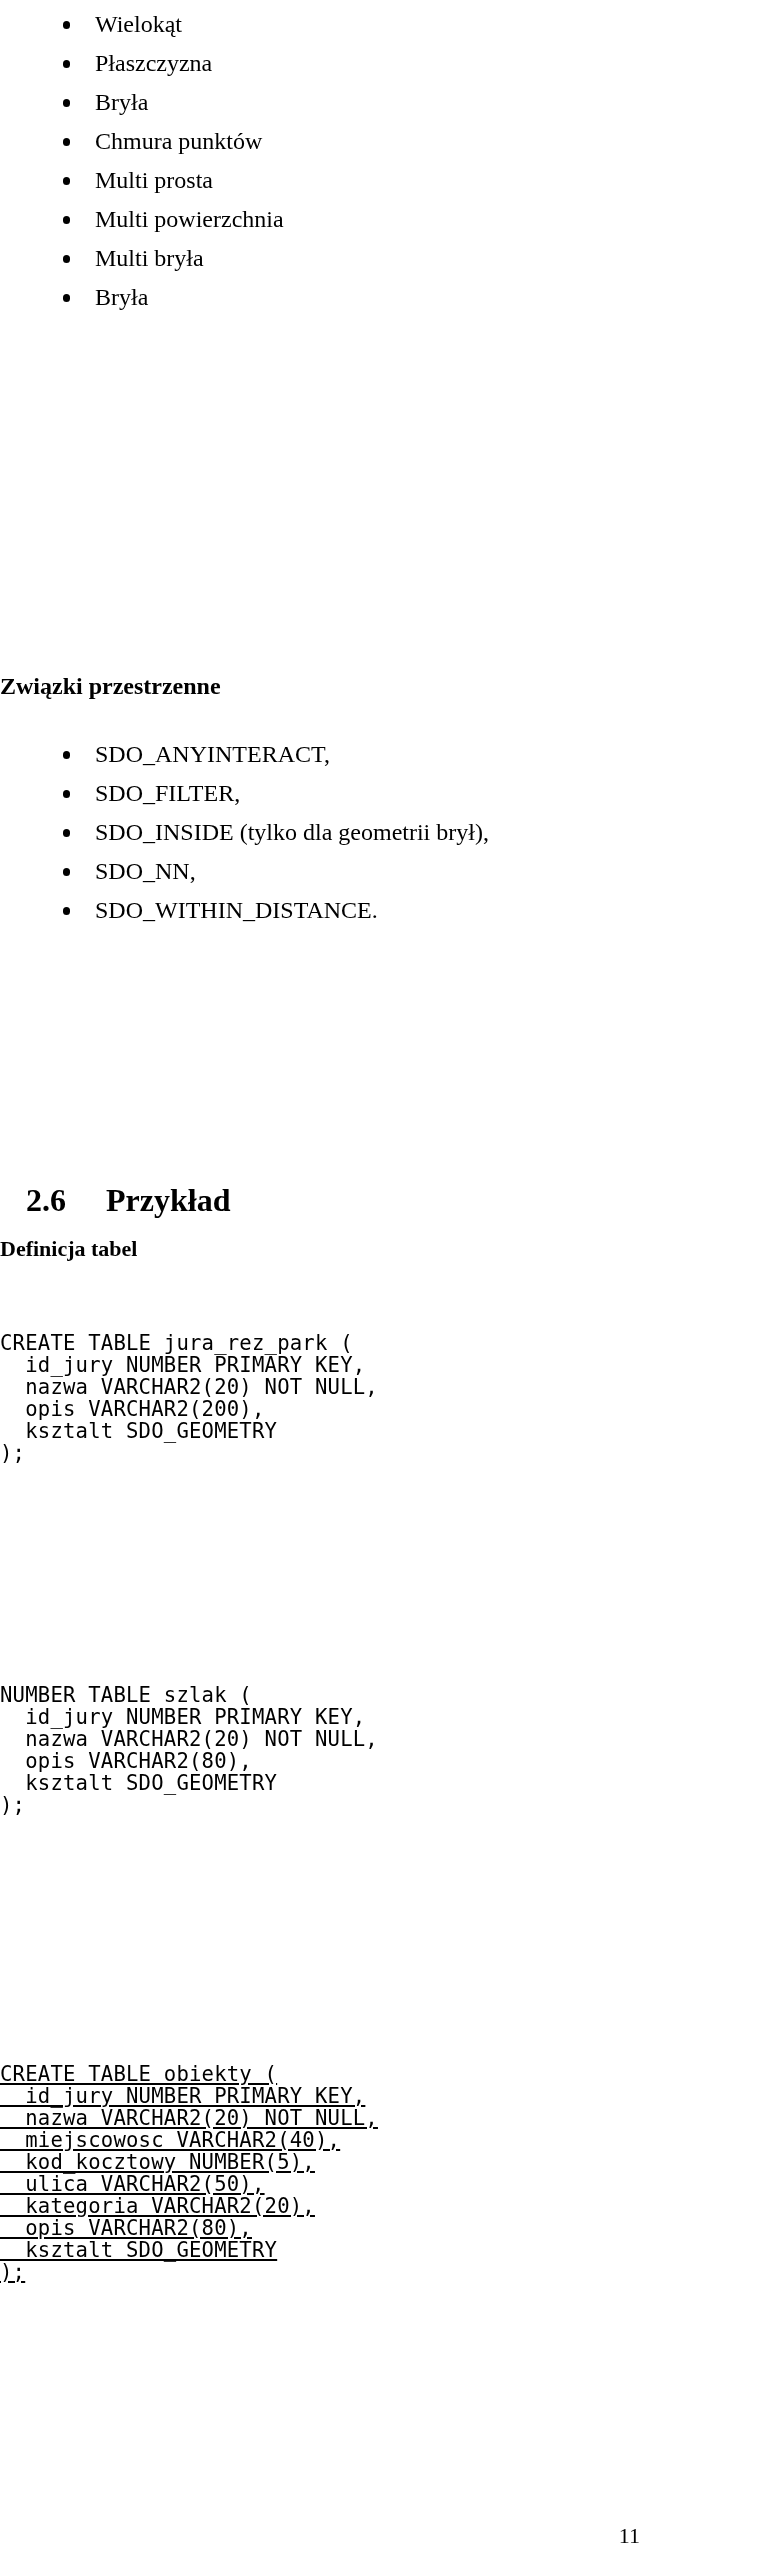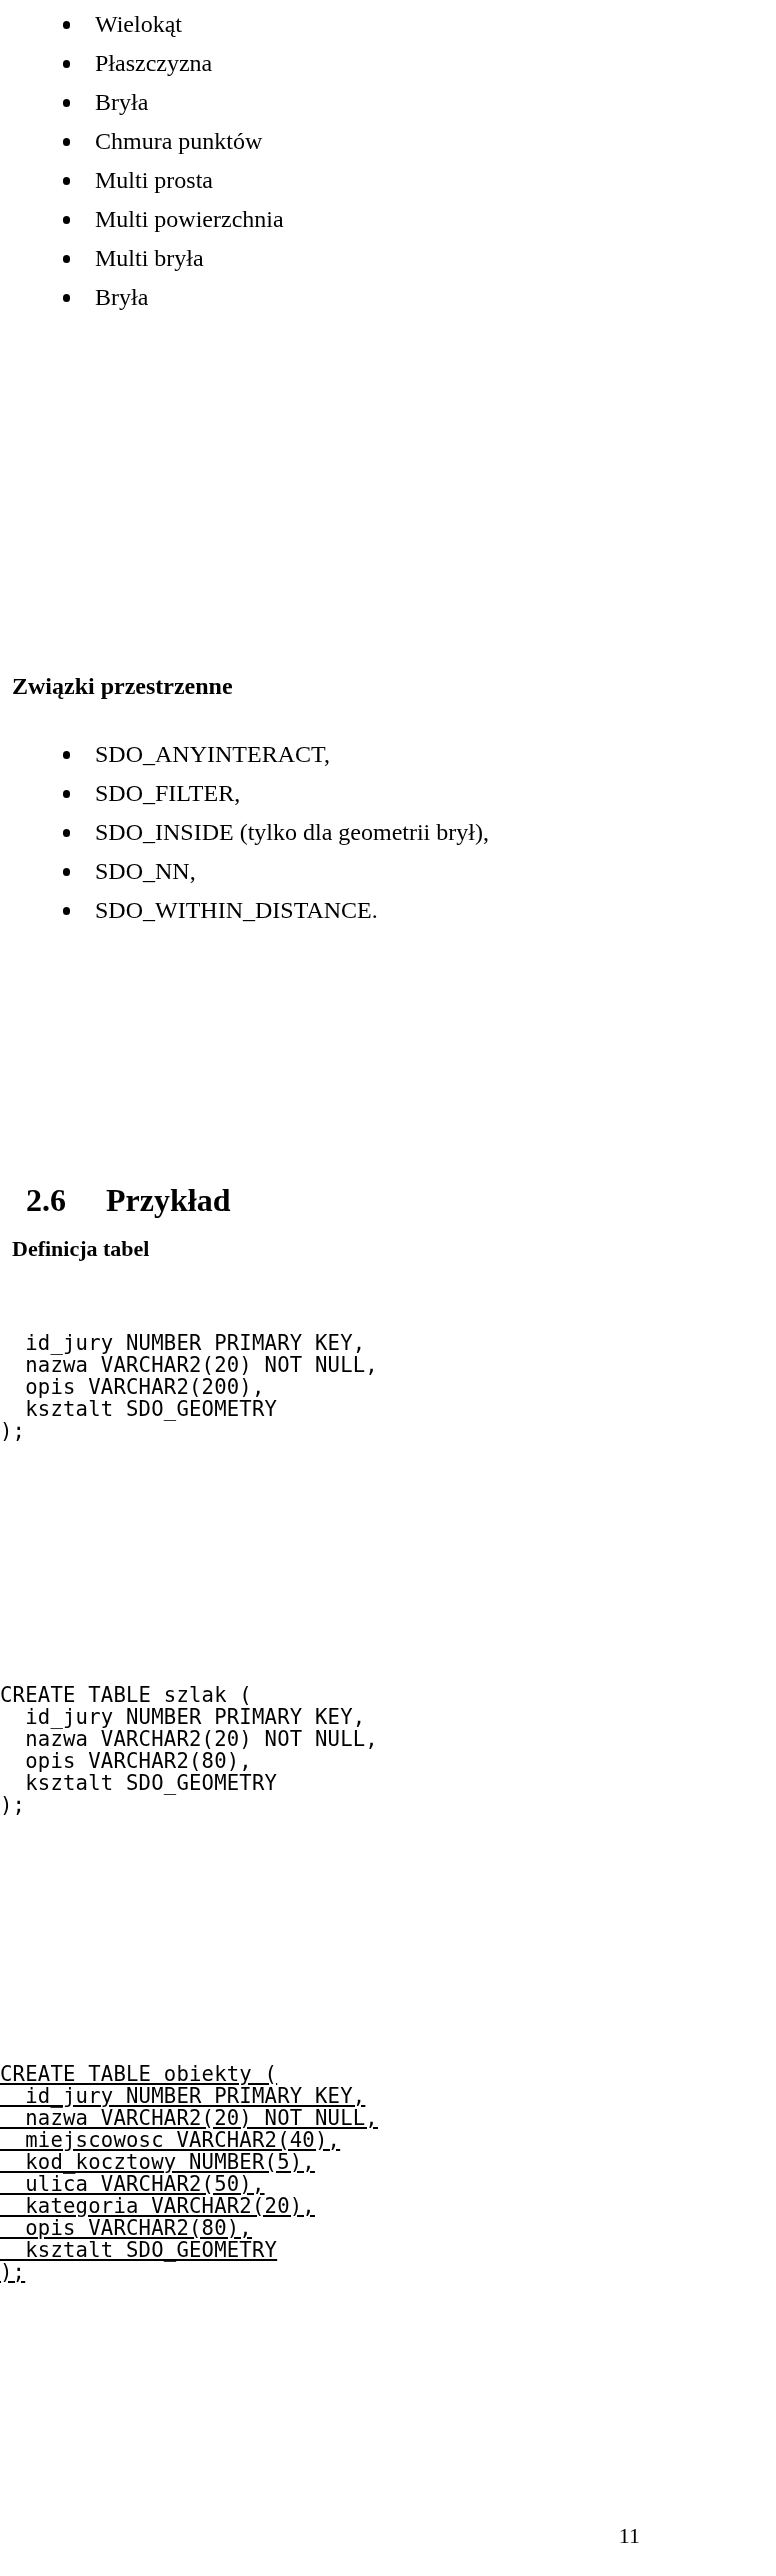--- a/index.html
+++ b/index.html
@@ -58,21 +58,21 @@
     border-radius: 50%;
     display: block;
   }
   .bullet-item .bullet-text {
     display: inline;
   }
 
   
   .subheading {
     position: absolute;
-    left: 12px;
+    left: 0;
     font-family: "Liberation Serif", "DejaVu Serif", serif;
     font-weight: bold;
     white-space: nowrap;
   }
   .subheading-relations {
     top: 673px;
     font-size: 24px;
   }
   .subheading-tables {
     top: 1236px;
@@ -193,22 +193,22 @@
       <span class="bullet-text">SDO_WITHIN_DISTANCE.</span>
     </li>
   </ul>
 
   <h2 class="section-heading">
     <span class="sec-num">2.6</span><span class="sec-title">Przykład</span>
   </h2>
 
   <div class="subheading subheading-tables">Definicja tabel</div>
 
-  <pre class="code-block code-block-1"><code class="code-line">  id_jury NUMBER PRIMARY KEY,</code><code class="code-line">  nazwa VARCHAR2(20) NOT NULL,</code><code class="code-line">  opis VARCHAR2(200),</code><code class="code-line">  ksztalt SDO_GEOMETRY</code><code class="code-line">);</code></pre>
-
-  <pre class="code-block code-block-2"><code class="code-line">CREATE TABLE szlak (</code><code class="code-line">  id_jury NUMBER PRIMARY KEY,</code><code class="code-line">  nazwa VARCHAR2(20) NOT NULL,</code><code class="code-line">  opis VARCHAR2(80),</code><code class="code-line">  ksztalt SDO_GEOMETRY</code><code class="code-line">);</code></pre>
+  <pre class="code-block code-block-1"><code class="code-line">CREATE TABLE jura_rez_park (</code><code class="code-line">  id_jury NUMBER PRIMARY KEY,</code><code class="code-line">  nazwa VARCHAR2(20) NOT NULL,</code><code class="code-line">  opis VARCHAR2(200),</code><code class="code-line">  ksztalt SDO_GEOMETRY</code><code class="code-line">);</code></pre>
+
+  <pre class="code-block code-block-2"><code class="code-line">NUMBER TABLE szlak (</code><code class="code-line">  id_jury NUMBER PRIMARY KEY,</code><code class="code-line">  nazwa VARCHAR2(20) NOT NULL,</code><code class="code-line">  opis VARCHAR2(80),</code><code class="code-line">  ksztalt SDO_GEOMETRY</code><code class="code-line">);</code></pre>
 
   <pre class="code-block code-block-3"><code class="code-line">CREATE TABLE obiekty (</code><code class="code-line">  id_jury NUMBER PRIMARY KEY,</code><code class="code-line">  nazwa VARCHAR2(20) NOT NULL,</code><code class="code-line">  miejscowosc VARCHAR2(40),</code><code class="code-line">  kod_kocztowy NUMBER(5),</code><code class="code-line">  ulica VARCHAR2(50),</code><code class="code-line">  kategoria VARCHAR2(20),</code><code class="code-line">  opis VARCHAR2(80),</code><code class="code-line">  ksztalt SDO_GEOMETRY</code><code class="code-line">);</code></pre>
 
   <div class="page-number">11</div>
 
 </div>
 
 
 </body></html>

